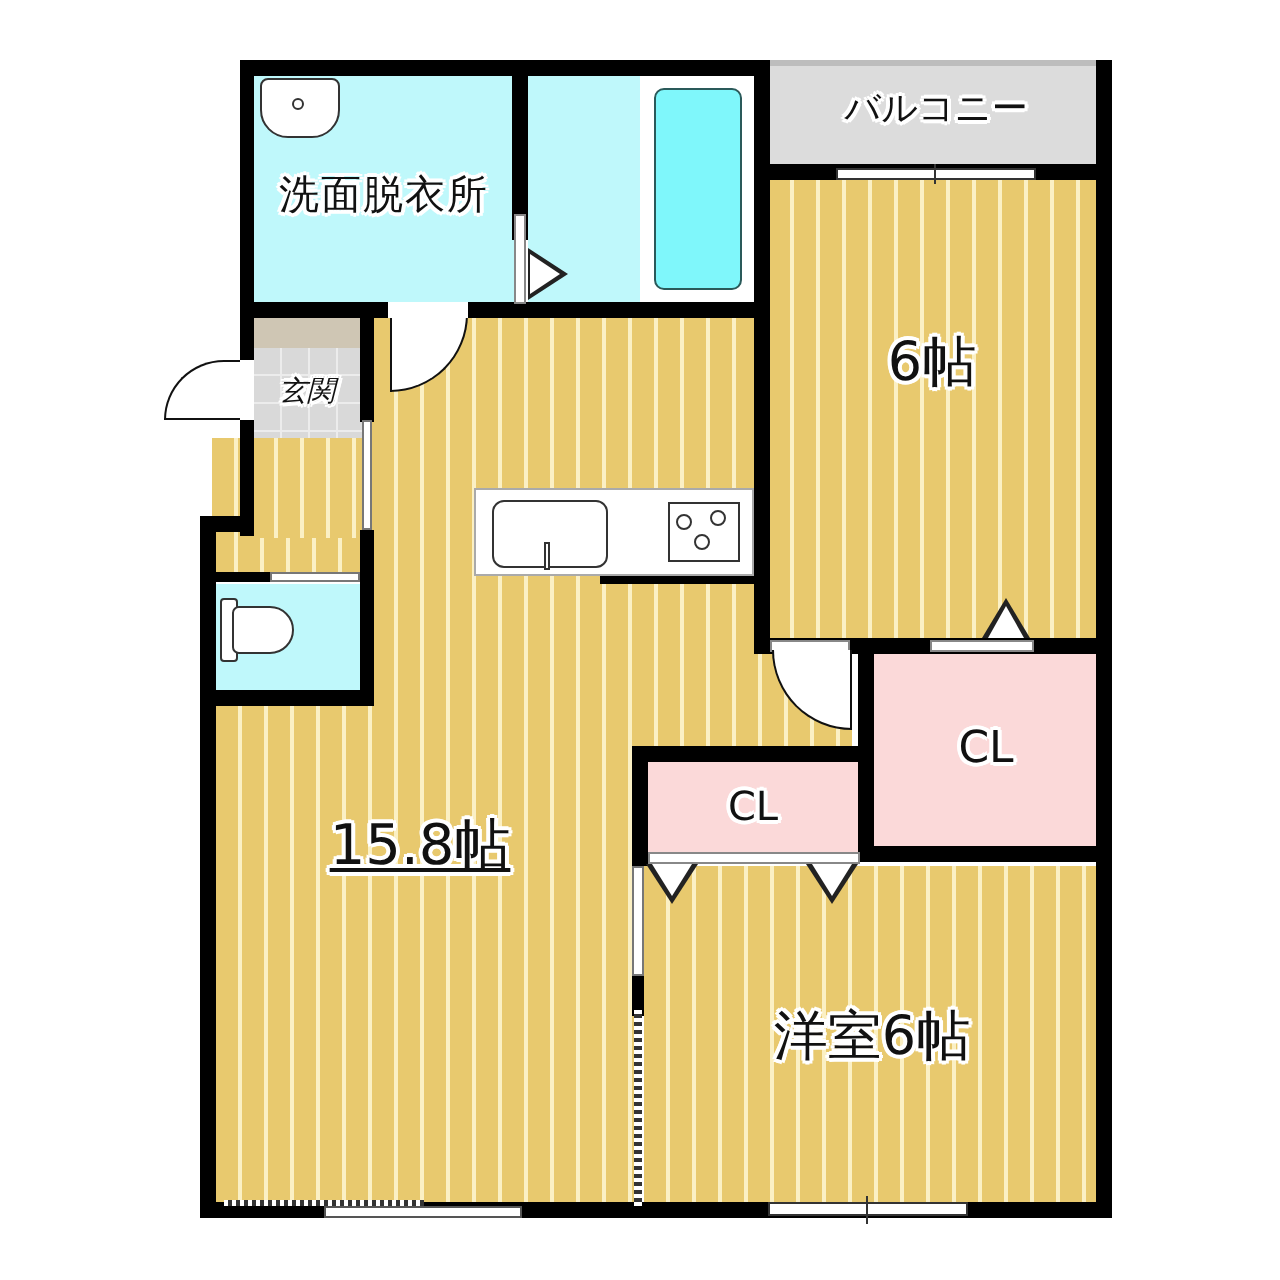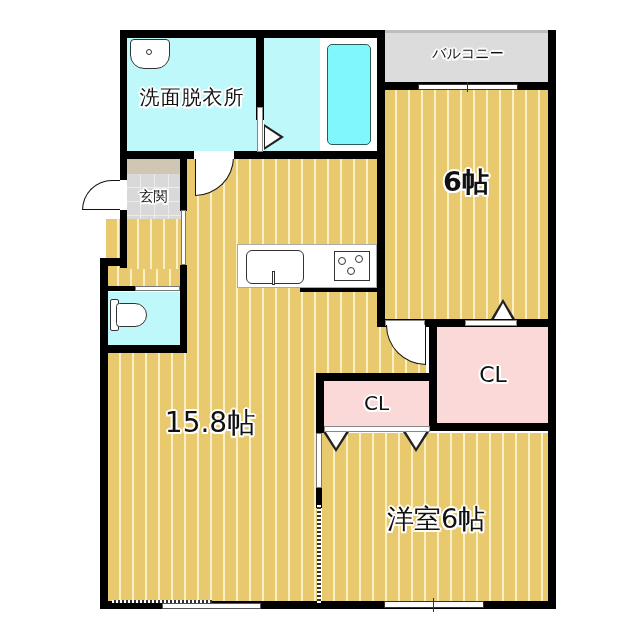--- a/index.html
+++ b/index.html
@@ -137,26 +137,26 @@
     <div class="abs" style="left:3px;top:5px;width:8px;height:8px;border:1px solid #333;border-radius:50%;"></div>
     <div class="abs" style="left:20px;top:3px;width:8px;height:8px;border:1px solid #333;border-radius:50%;"></div>
     <div class="abs" style="left:12px;top:15px;width:8px;height:8px;border:1px solid #333;border-radius:50%;"></div>
   </div>
 </div>
 
 <div class="abs" style="left:110px;top:299px;width:9px;height:32px;background:#fff;border:1px solid #333;border-radius:2px;"></div>
 <div class="abs" style="left:116px;top:303px;width:31px;height:24px;background:#fff;border:1px solid #333;border-radius:4px 14px 14px 4px;"></div>
 
 <div class="abs label" style="left:126px;top:87px;width:132px;font-size:20px;letter-spacing:1px;">洗面脱衣所</div>
-<div class="abs label" style="left:126px;top:189px;width:55px;font-size:14px;">玄関</div>
-<div class="abs label" style="left:388px;top:46px;width:160px;font-size:14px;">バルコニー</div>
+<div class="abs label" style="left:126px;top:189px;width:55px;font-size:14px;font-style:italic;">玄関</div>
+<div class="abs label" style="left:388px;top:46px;width:160px;font-size:18px;">バルコニー</div>
 
 <div class="abs" style="left:384px;top:168px;width:164px;">
-  <div class="label" style="font-size:27px;font-weight:bold;">6帖</div>
+  <div class="label" style="font-size:27px;">6帖</div>
 </div>
 
 <div class="abs" style="left:110px;top:408px;width:200px;">
-  <div class="label" style="font-size:28px;">15.8帖</div>
+  <div class="label" style="font-size:28px;text-decoration:underline;">15.8帖</div>
 </div>
 
 <div class="abs label" style="left:437px;top:363px;width:112px;font-size:22px;">CL</div>
 <div class="abs label" style="left:323px;top:393px;width:107px;font-size:20px;">CL</div>
 <div class="abs label" style="left:322px;top:505px;width:228px;font-size:27px;">洋室6帖</div>
 
 </body></html>

